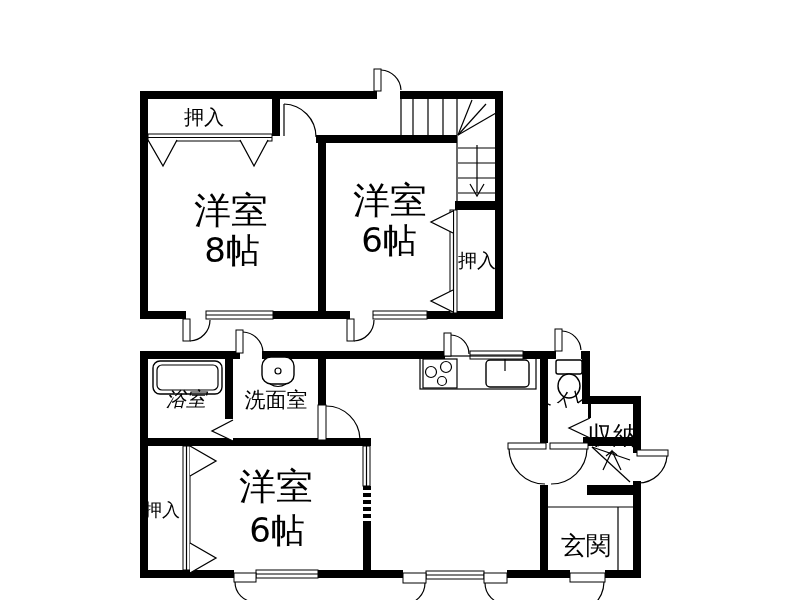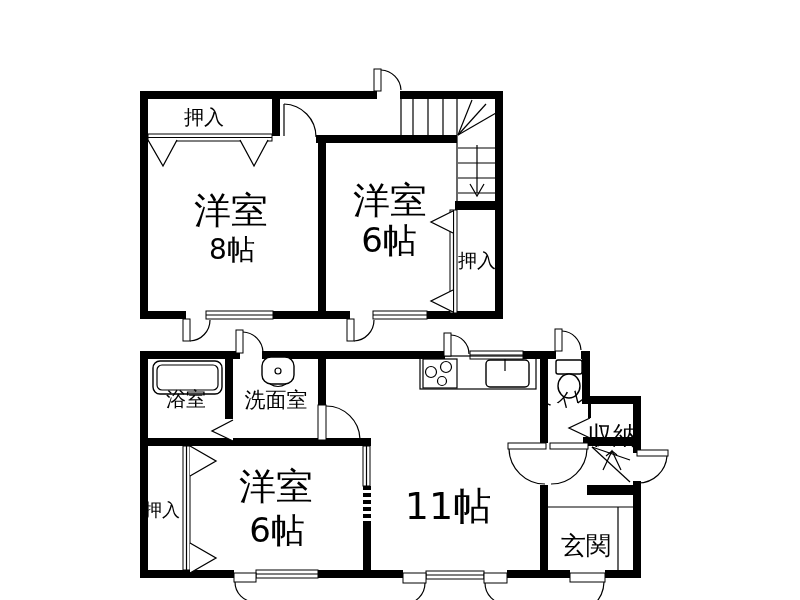--- a/index.html
+++ b/index.html
@@ -236,26 +236,25 @@
         </g>
     <g>
           <rect class="leaf" x="484" y="530" width="23" height="10"></rect>
           <path class="thin" d="M 485,540 A 21,21 0 0 0 506,561"></path>
         </g>
   </g>
 </svg>
 
   <div class="lbl" style="left:204px;top:74px;font-size:20px;">押入</div>
   <div class="lbl" style="left:231px;top:167px;font-size:37px;">洋室</div>
-  <div class="lbl" style="left:232px;top:207px;font-size:28px;">8帖</div>
+  <div class="lbl" style="left:232px;top:207px;font-size:34px;">8帖</div>
   <div class="lbl" style="left:390px;top:157px;font-size:37px;">洋室</div>
   <div class="lbl" style="left:389px;top:197px;font-size:34px;">6帖</div>
   <div class="lbl" style="left:477px;top:217px;font-size:19px;">押入</div>
-  <div class="lbl" style="left:186px;top:356px;font-size:20px;">浴室</div>
+  <div class="lbl" style="left:186px;top:356px;font-size:20px;font-style:italic;">浴室</div>
   <div class="lbl" style="left:276px;top:357px;font-size:21px;text-align:center;">洗面室</div>
-  <div class="lbl" style="left:448px;top:463px;font-size:38px;">11帖</div>
   <div class="lbl rot" style="left:564px;top:357px;font-size:18px;">トイレ</div>
   <div class="lbl" style="left:613px;top:392px;font-size:25px;">収納</div>
   <div class="lbl" style="left:162px;top:467px;font-size:18px;">押入</div>
   <div class="lbl" style="left:276px;top:443px;font-size:37px;">洋室</div>
   <div class="lbl" style="left:277px;top:487px;font-size:34px;">6帖</div>
   <div class="lbl" style="left:586px;top:502px;font-size:25px;">玄関</div>
 </div>
 
 </body></html>

